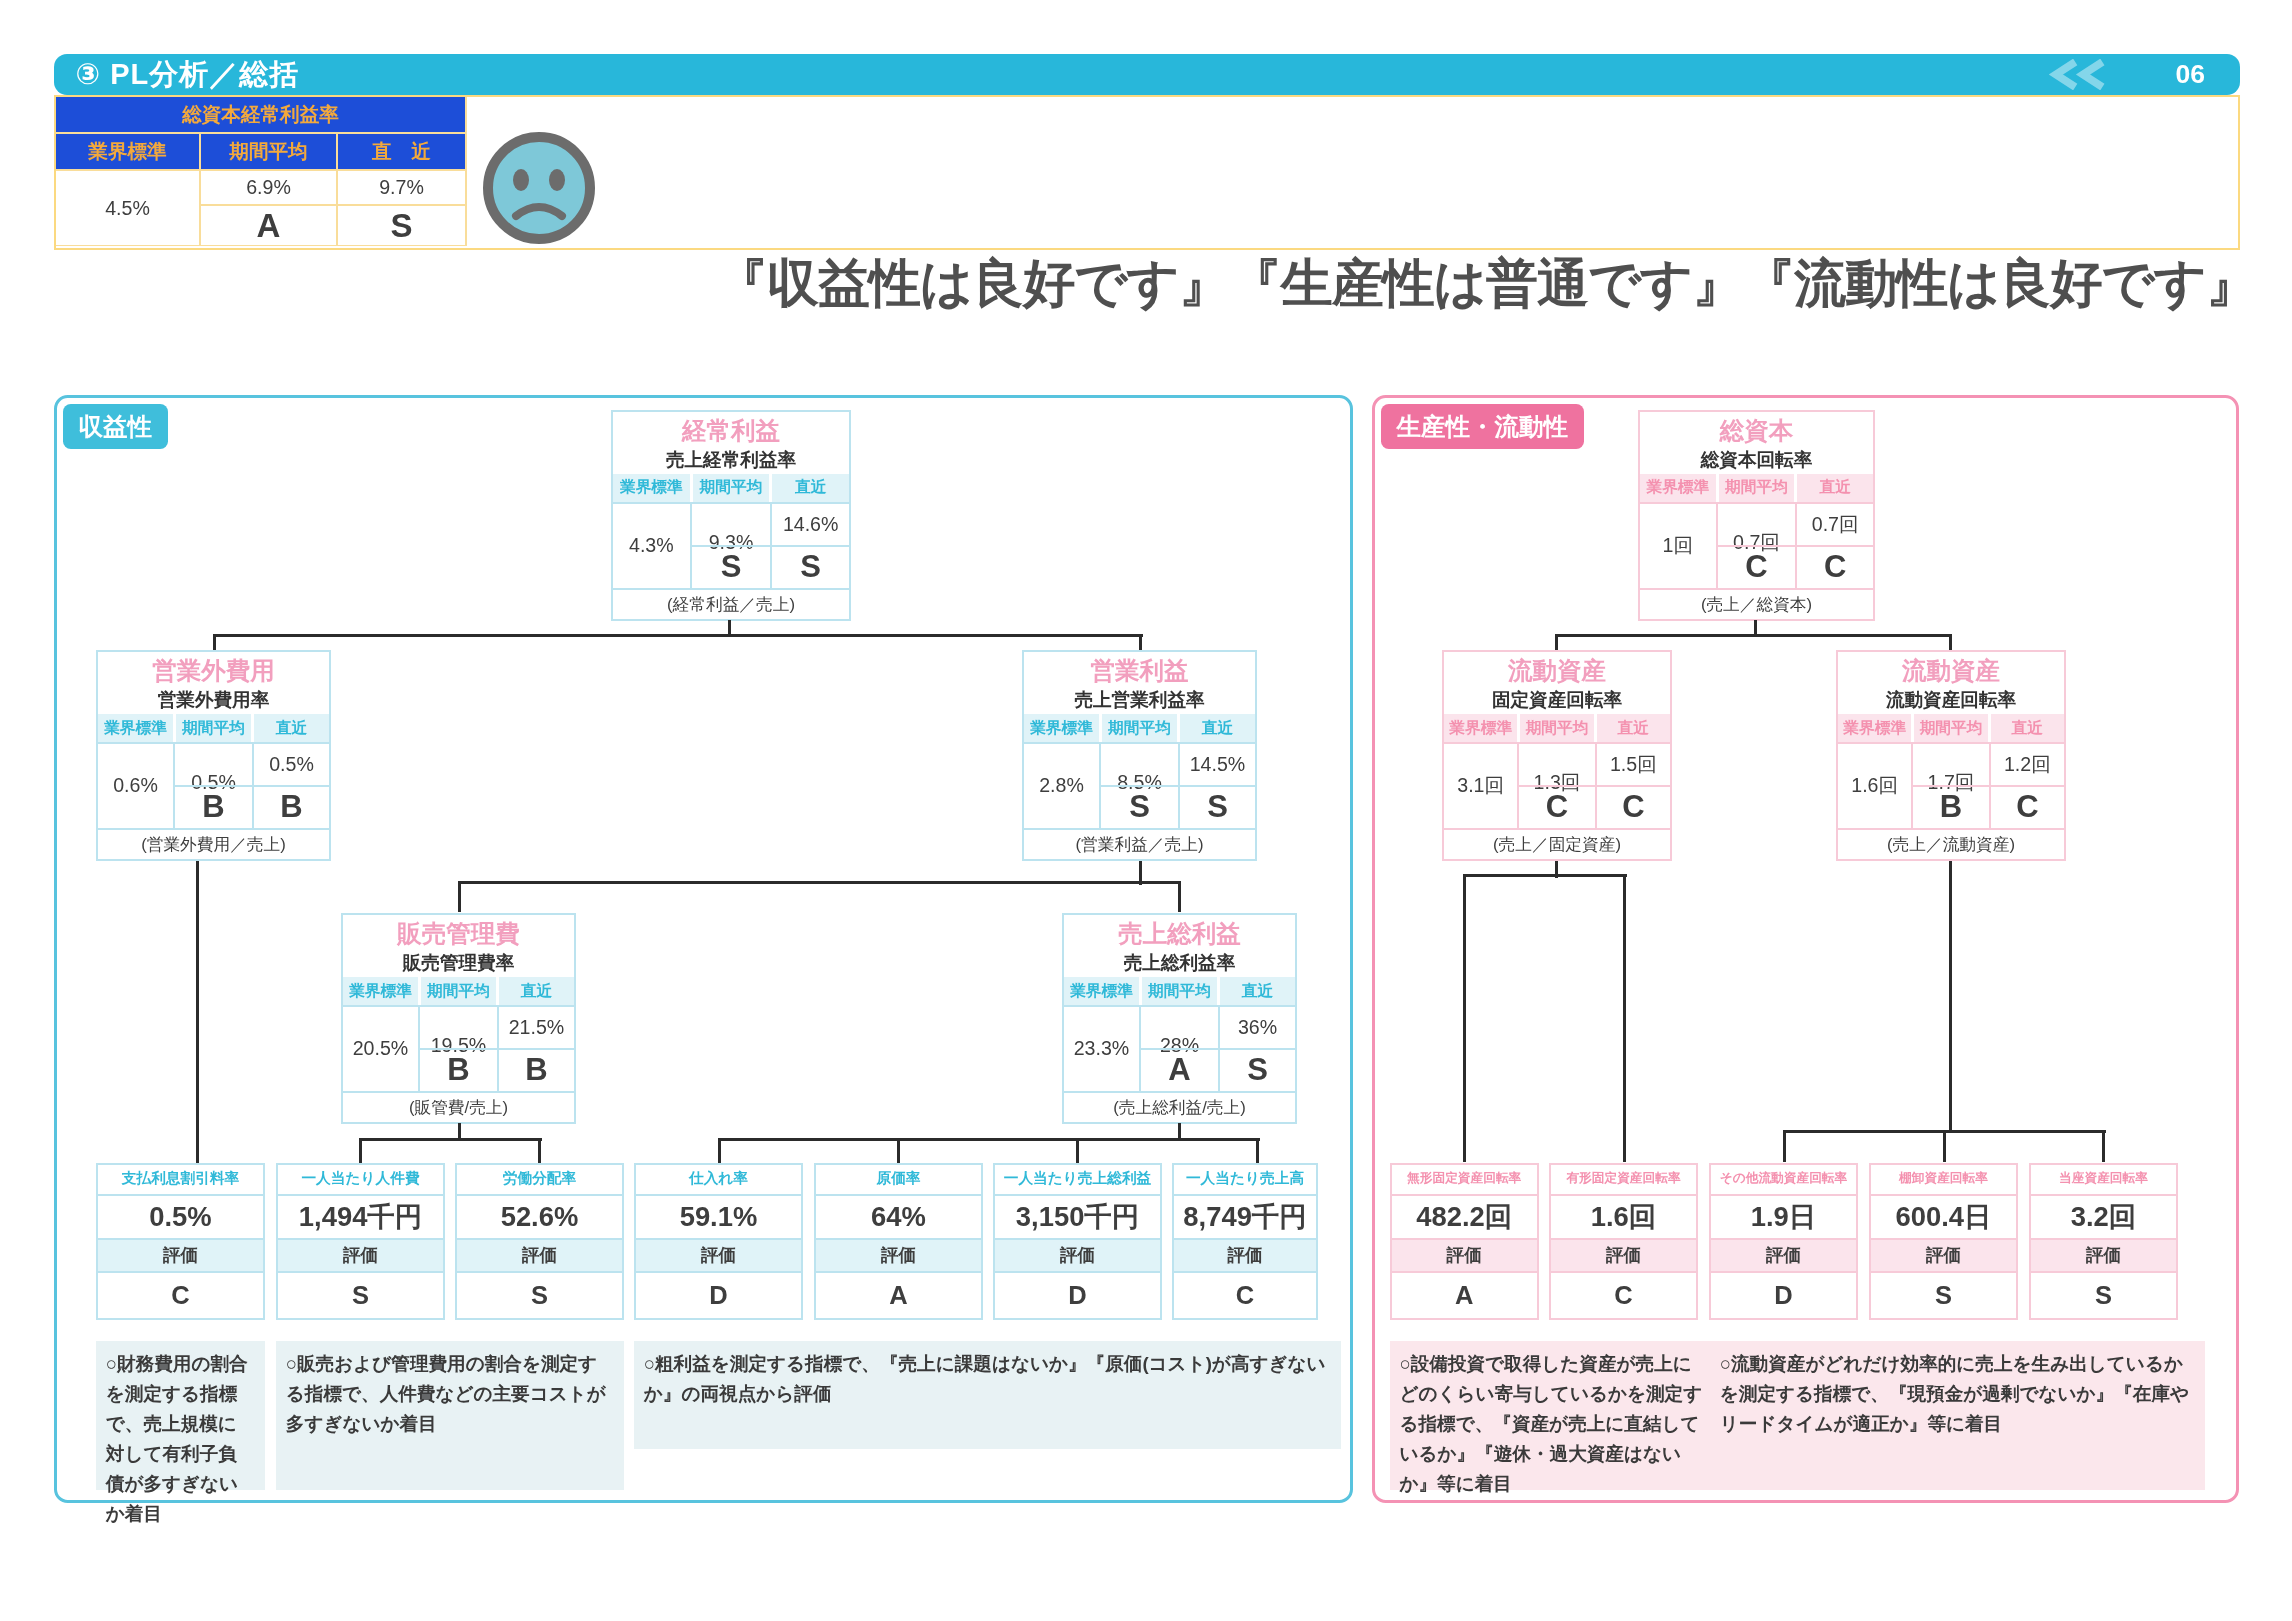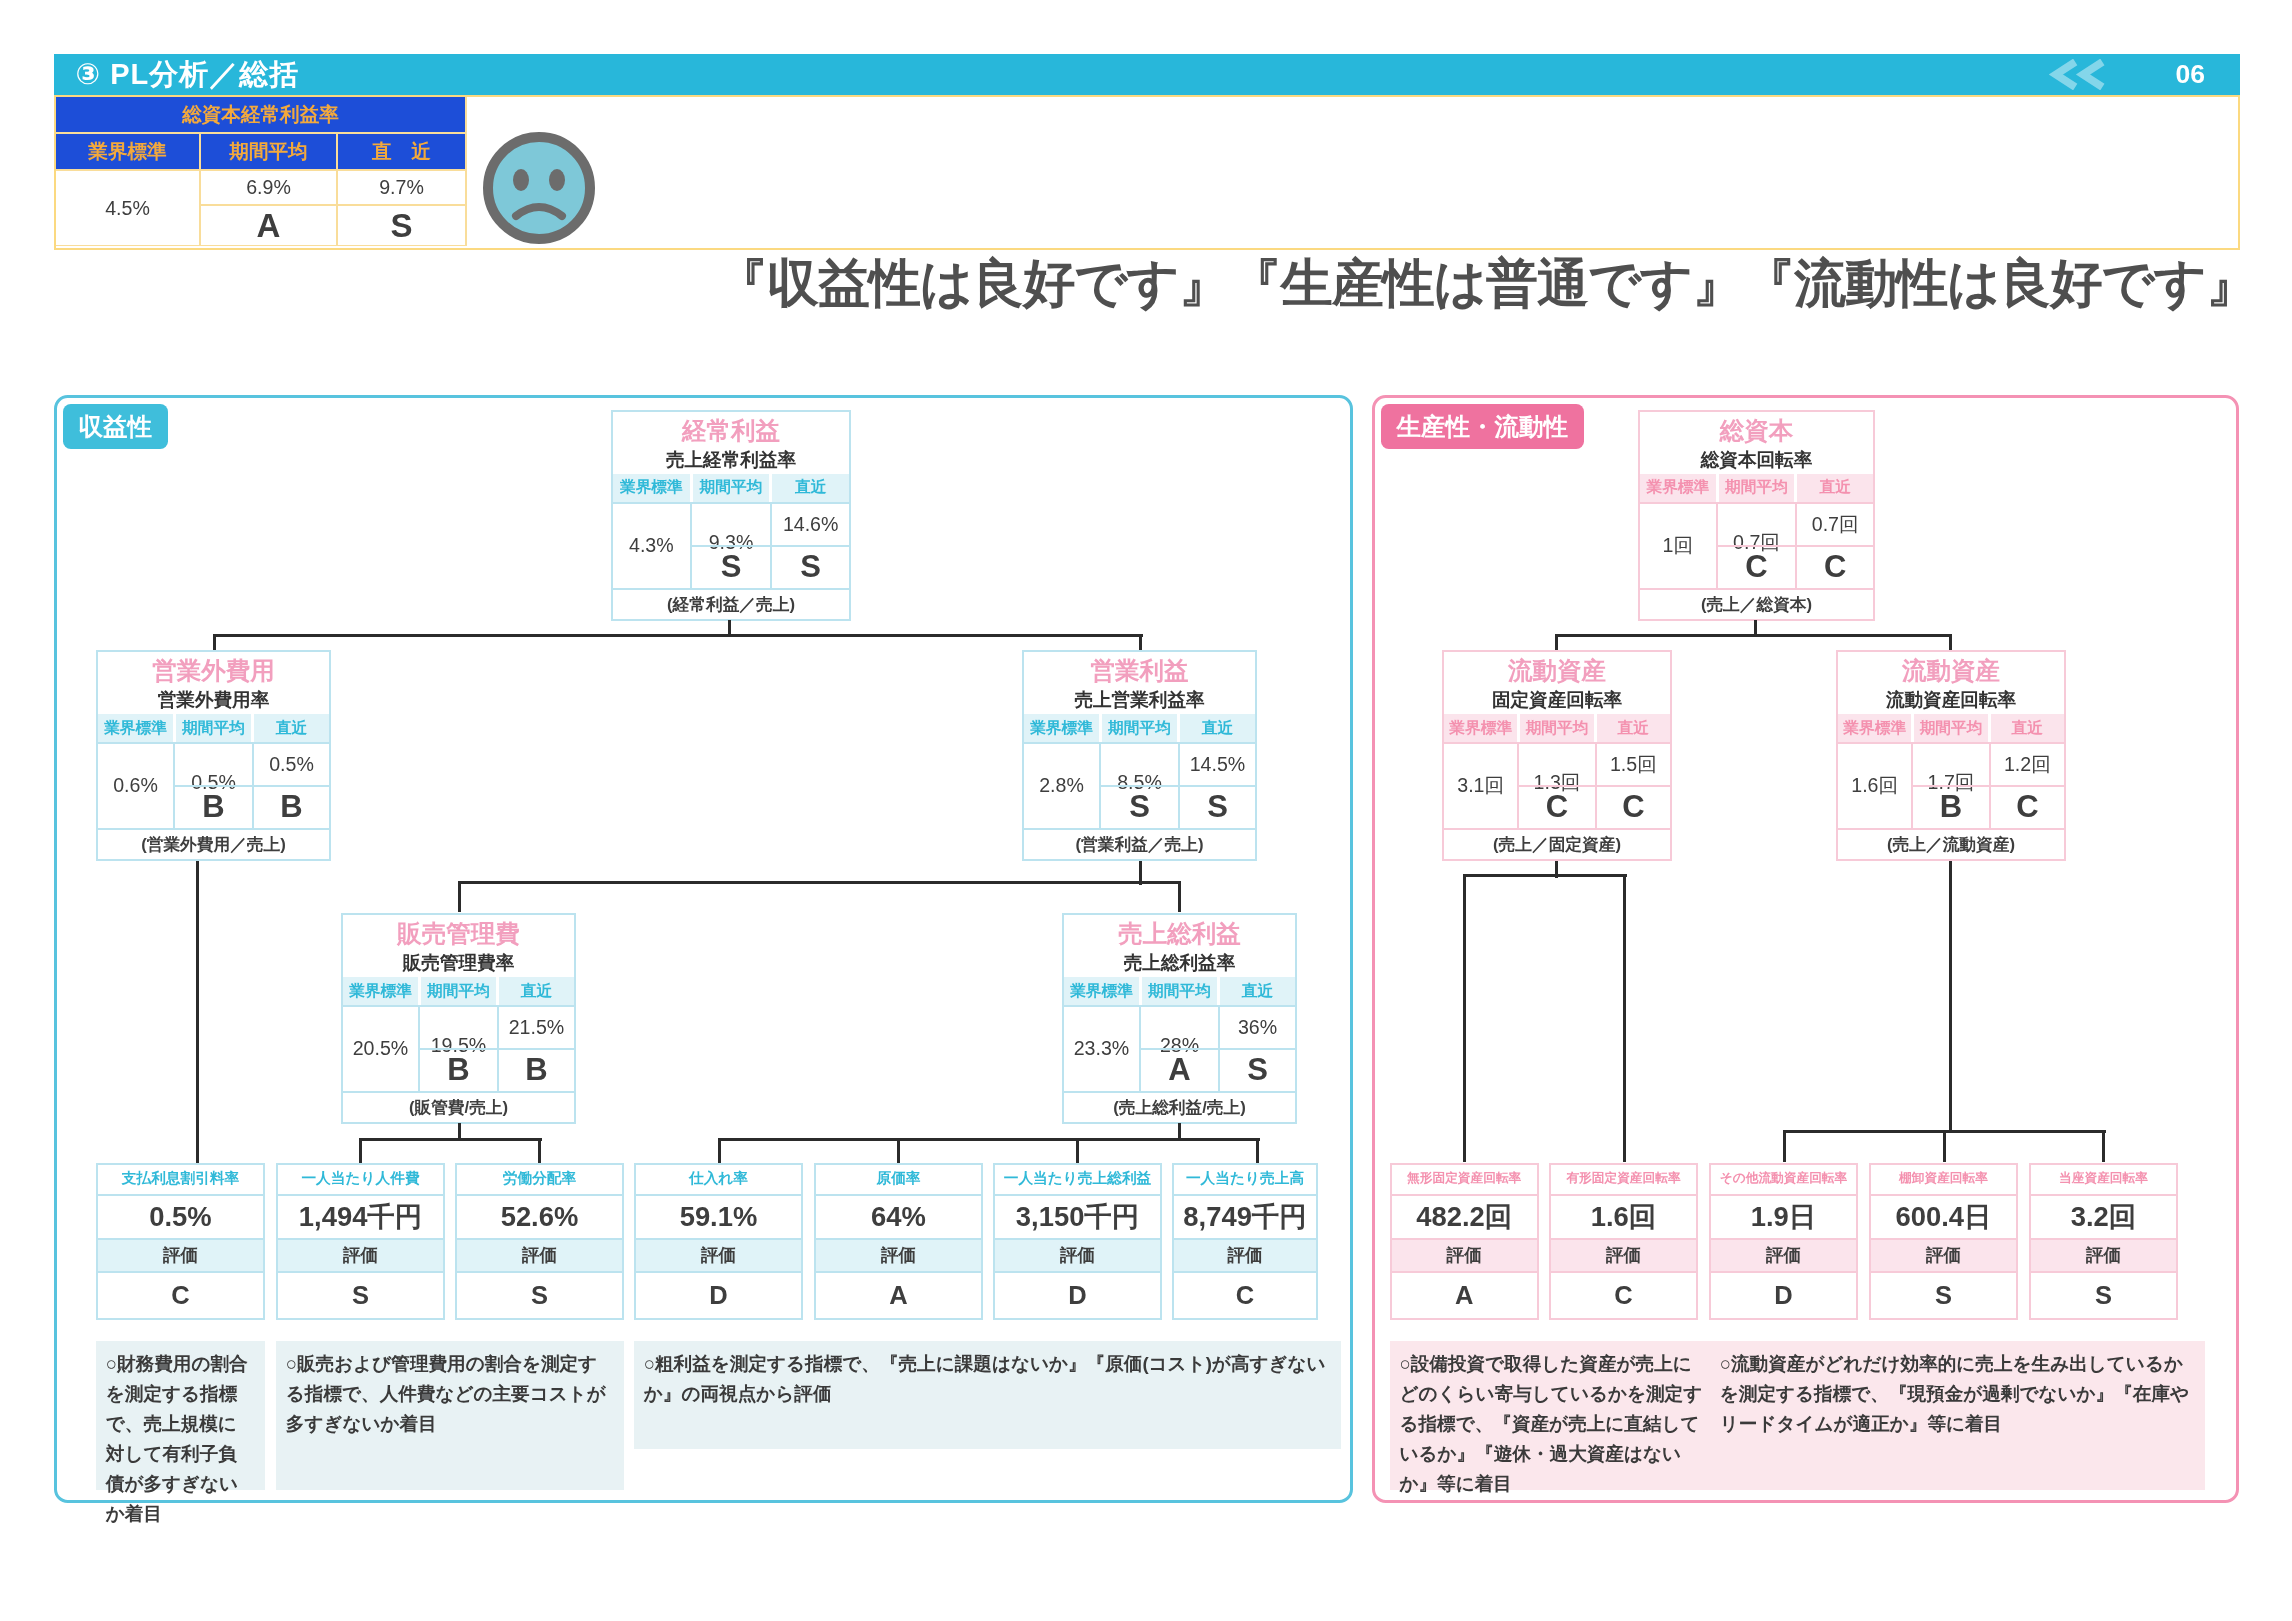--- a/index.html
+++ b/index.html
@@ -1,19 +1,19 @@
 <!DOCTYPE html>
 <html><head>
 <meta charset="utf-8">
 <style>
   html,body{margin:0;padding:0;background:#fff;}
   body{width:2293px;height:1621px;position:relative;font-family:"Liberation Sans","DejaVu Sans",sans-serif;color:#3e3e3e;}
   .abs{position:absolute;box-sizing:border-box;}
   
-  .topbar{left:54px;top:54px;width:2186px;height:41px;background:#28b7da;color:#fff;}
+  .topbar{left:54px;top:54px;width:2186px;height:41px;background:#28b7da;color:#fff;border-radius:13px;}
   .topbar .ttl{position:absolute;left:21.6px;top:0;line-height:41px;font-size:29px;font-weight:bold;letter-spacing:1px;}
   .topbar .pg{position:absolute;right:35px;top:0;line-height:41px;font-size:26.5px;font-weight:bold;}
   .topbar svg{position:absolute;right:116px;top:4.9px;}
   
   .ybox{left:54px;top:95px;width:2186px;height:155px;border:2.9px solid #fbd980;background:#fff;}
   .ytable{position:absolute;left:0;top:0;height:149px;display:grid;grid-template-columns:143px 135px 127px;grid-template-rows:35px 35px 33px 39px;gap:2px;background:#f9dd9a;border-right:2px solid #f9dd9a;}
   .yc{background:#1d4ed8;color:#f3a93c;font-weight:bold;font-size:19.6px;display:flex;align-items:center;justify-content:center;}
   .yt{grid-column:1/4;}
   .yv{background:#fff;color:#3e3e3e;font-size:19.6px;display:flex;align-items:center;justify-content:center;}
   .yind{grid-row:3/5;grid-column:1;}
@@ -36,21 +36,21 @@
   .sb-head{height:27.4px;display:grid;grid-template-columns:1fr 1fr 1fr;gap:2.9px;background:#fff;}
   .sb-hc{background:var(--hbg);color:var(--hd);font-weight:bold;font-size:15.7px;display:flex;align-items:center;justify-content:center;white-space:nowrap;}
   .sb-body{flex:1;display:grid;grid-template-columns:1fr 1fr 1fr;grid-template-rows:41px 1fr;border-top:2px solid var(--bd);}
   .sb-ind{grid-column:1;grid-row:1/3;border-right:2px solid var(--bd);display:flex;align-items:center;justify-content:center;font-size:19.6px;}
   .sb-val{display:flex;align-items:center;justify-content:center;font-size:19.6px;}
   .sb-val.c2{grid-column:2;grid-row:1;margin-top:37px;}
   .sb-val.c3{grid-column:3;grid-row:1;border-left:2px solid var(--bd);}
   .sb-gr{display:flex;align-items:center;justify-content:center;font-size:31px;font-weight:bold;color:#3e3e3e;}
   .sb-gr.c2{grid-column:2;grid-row:2;border-top:2px solid var(--bd);}
   .sb-gr.c3{grid-column:3;grid-row:2;border-top:2px solid var(--bd);border-left:2px solid var(--bd);}
-  .sb-foot{height:29px;line-height:29px;text-align:center;font-size:16.7px;font-weight:bold;border-top:2px solid var(--bd);white-space:nowrap;}
+  .sb-foot{height:29px;line-height:29px;text-align:center;font-size:16.7px;font-weight:normal;border-top:2px solid var(--bd);white-space:nowrap;}
   
   .leaf{background:#fff;border:2px solid var(--bd);display:flex;flex-direction:column;}
   .lf-label{height:29px;line-height:27.4px;text-align:center;font-size:14.7px;font-weight:bold;color:var(--hd);border-bottom:2px solid var(--bd);white-space:nowrap;overflow:hidden;}
   .pk .lf-label{font-size:12.7px;}
   .lf-value{flex:1;display:flex;align-items:center;justify-content:center;font-size:27.4px;font-weight:bold;color:#3e3e3e;white-space:nowrap;}
   .lf-hyoka{height:31px;line-height:31px;text-align:center;font-size:17.6px;font-weight:bold;background:var(--hbg);border-top:2px solid var(--bd);border-bottom:2px solid var(--bd);}
   .lf-grade{flex:0 0 45px;line-height:45px;text-align:center;font-size:25.5px;font-weight:bold;color:#3e3e3e;}
   
   .note{background:var(--nbg);font-size:18.6px;font-weight:bold;color:#3a3a3a;line-height:1.62;padding:7.8px 9.8px;}
   

